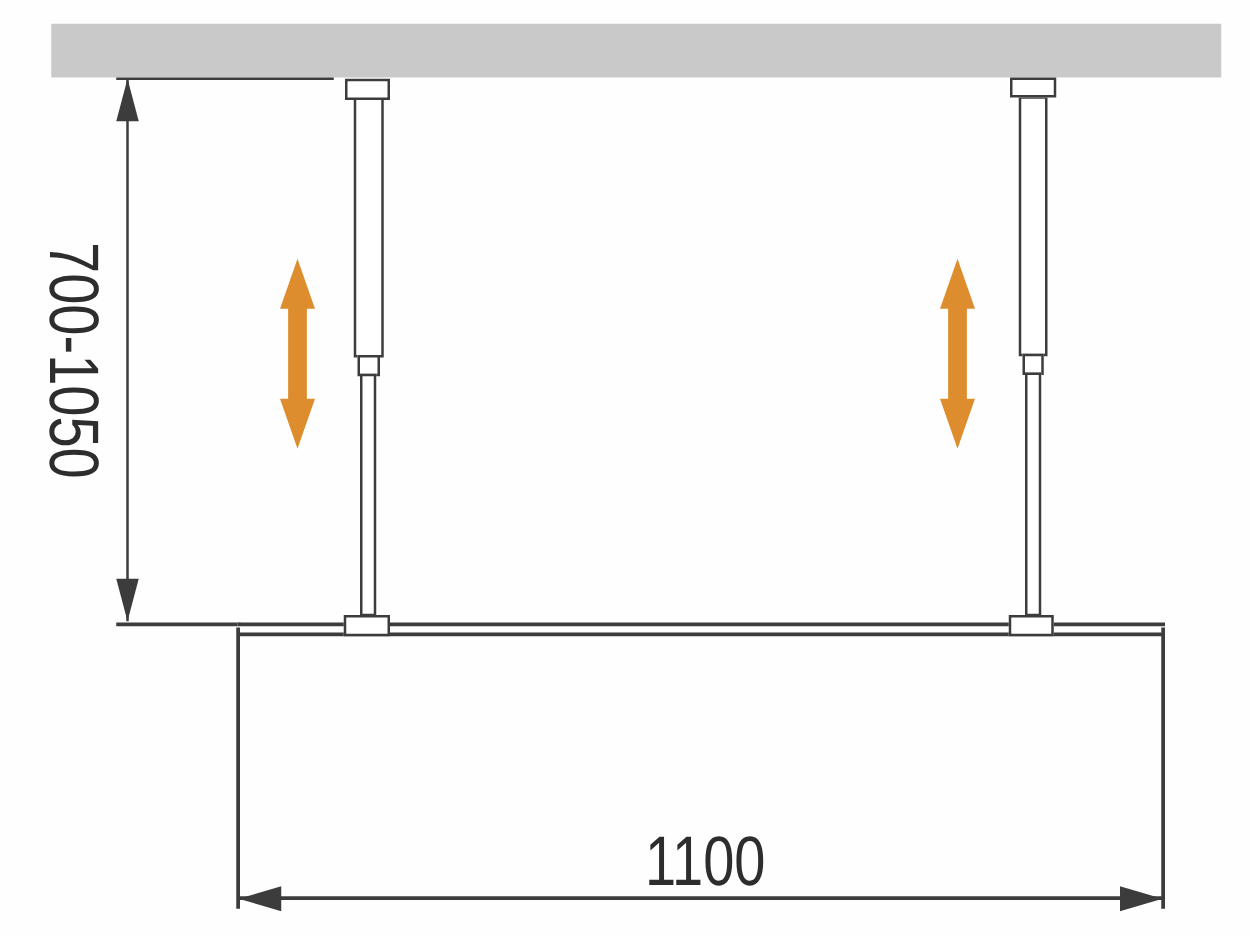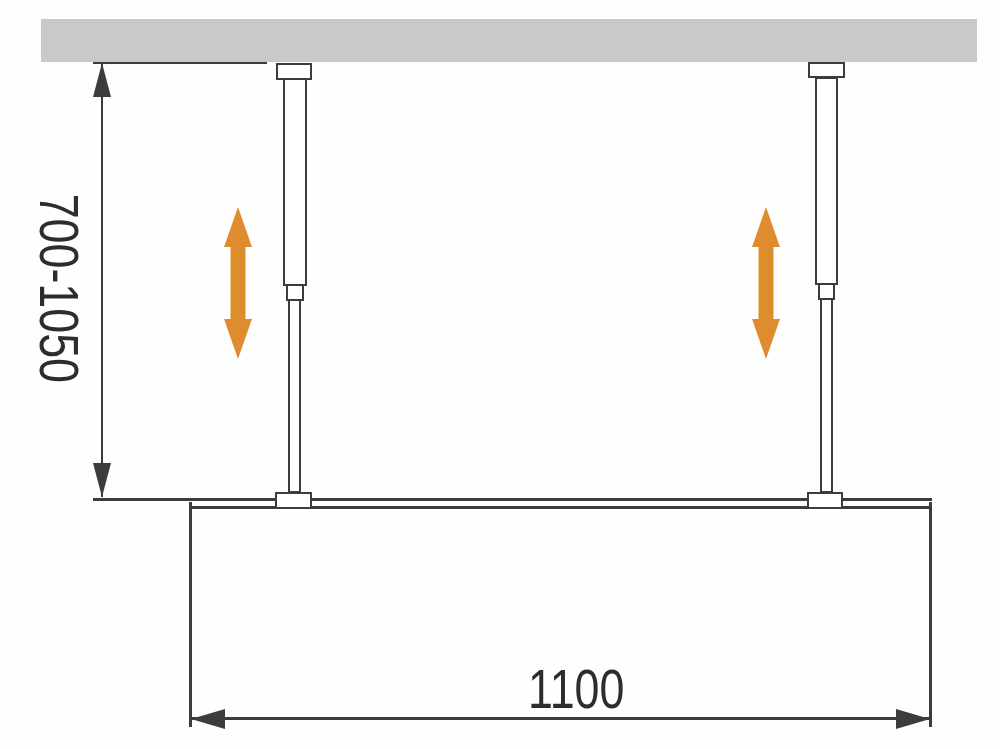--- a/index.html
+++ b/index.html
@@ -51,21 +51,21 @@
   #ext-right-v    { left: 929px; top: 502px; width: 3px; height: 225px; }
 
   
   #hdim-line       { left: 192px; top: 717px; width: 738px; height: 3px; }
   #hdim-arrow-left { left: 191px; top: 709px; width: 0; height: 0;
                      border-top: 10px solid transparent; border-bottom: 10px solid transparent;
                      border-right: 34px solid #3C3C3C; }
   #hdim-arrow-right{ left: 896px; top: 709px; width: 0; height: 0;
                      border-top: 10px solid transparent; border-bottom: 10px solid transparent;
                      border-left: 34px solid #3C3C3C; }
-  #hdim-label      { left: 476px; top: 661px; width: 200px; height: 56px; }
+  #hdim-label      { left: 464px; top: 661px; width: 200px; height: 56px; }
 
   
   #lrod-bracket { left: 276px; top: 63px;  width: 36px; height: 17px; }
   #lrod-thick   { left: 283px; top: 78px;  width: 24px; height: 208px; }
   #lrod-collar  { left: 286px; top: 284px; width: 18px; height: 17px; }
   #lrod-thin    { left: 288px; top: 299px; width: 13px; height: 194px; }
   #lrod-clamp   { left: 275px; top: 492px; width: 37px; height: 17px; }
 
   
   #rrod-bracket { left: 808px; top: 62px;  width: 37px; height: 16px; }

